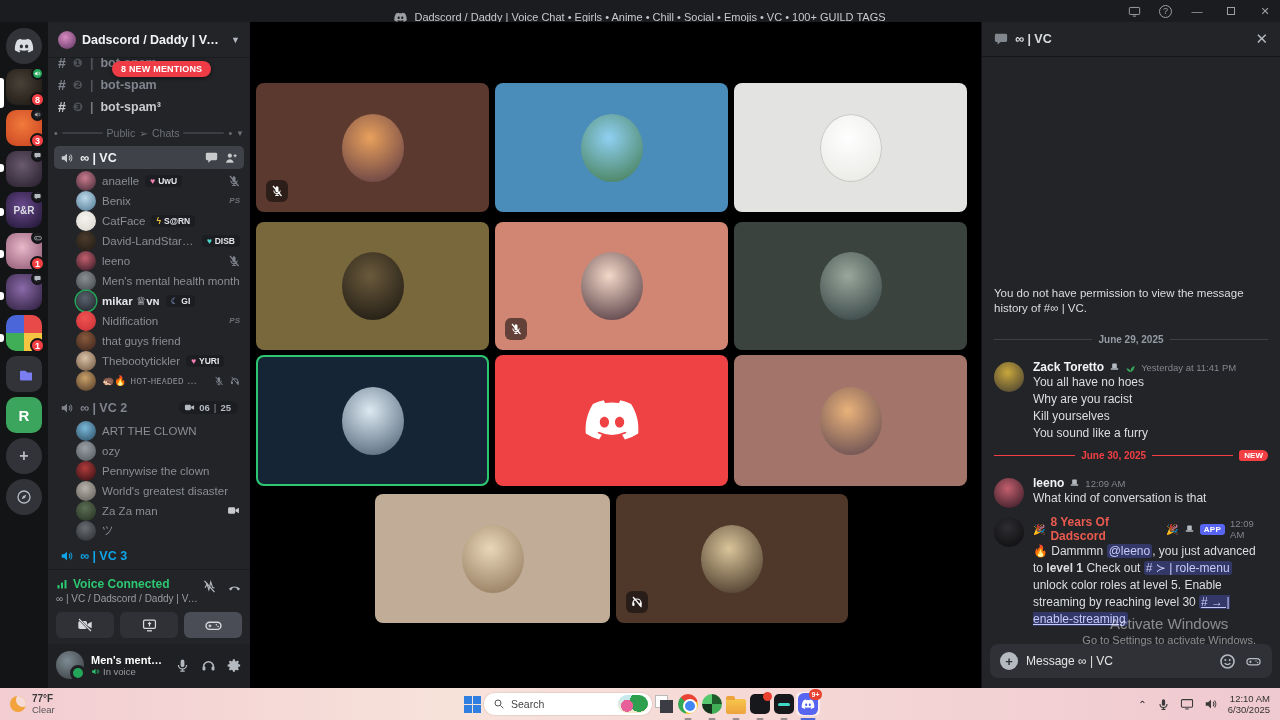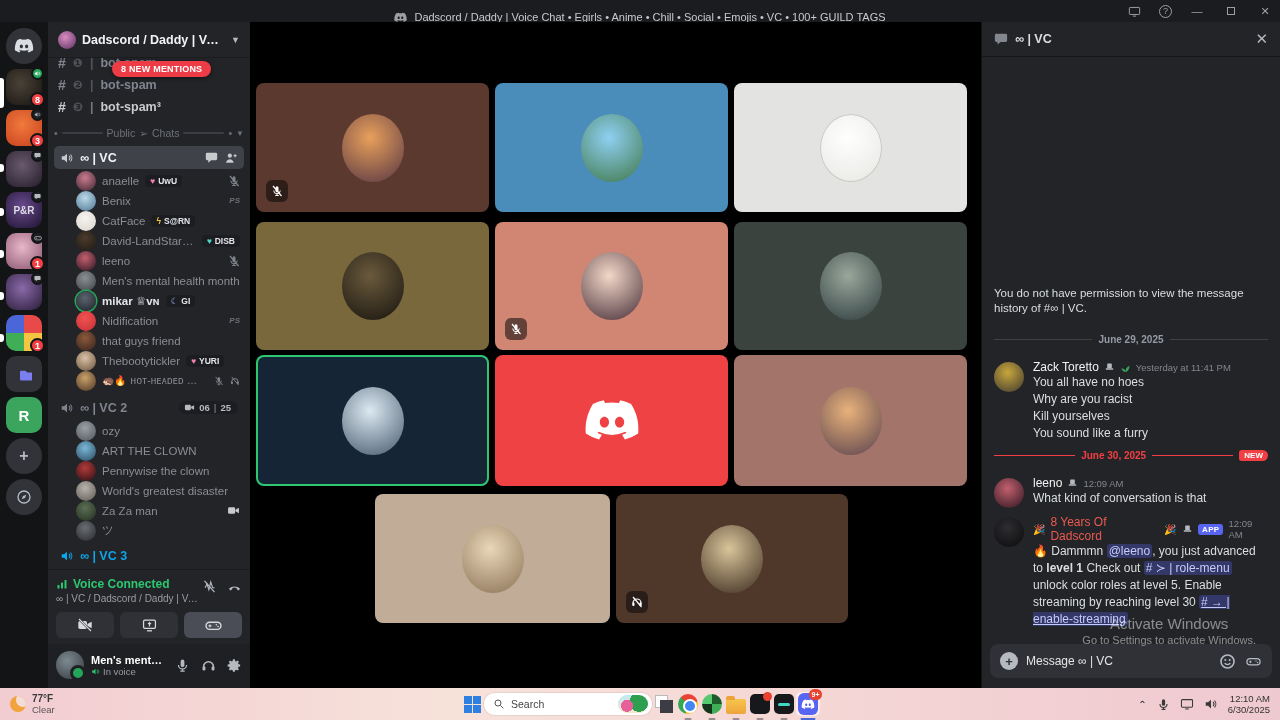--- a/index.html
+++ b/index.html
@@ -85,21 +85,21 @@
   .notice{color:#dbdee1;font-size:11.5px;line-height:15px;margin-bottom:10px;}
   .divider{display:flex;align-items:center;gap:6px;color:#949ba4;font-size:10px;font-weight:600;margin:8px 0;}
   .divider .ln{flex:1;height:1px;background:#3f4147;}
   .divider.red{color:#f23f43;}
   .divider.red .ln{background:#f23f43;}
   .newpill{background:#f23f43;color:#fff;font-size:8px;font-weight:700;padding:1px 5px;border-radius:3px 6px 6px 3px;}
   .msg{display:flex;gap:9px;margin:7px 0 0;}
   .msg .mav{width:30px;height:30px;border-radius:50%;flex:0 0 30px;background:radial-gradient(circle at 45% 35%,var(--a,#888),var(--b,#333));margin-top:2px;}
   .msg .mcol{flex:1;min-width:0;}
   .mhead{display:flex;align-items:center;gap:5px;font-size:12px;}
-  .mauthor{color:#f2f3f5;font-weight:400;}
+  .mauthor{color:#f2f3f5;font-weight:700;}
   .mauthor.red{color:#ea5a4f;}
   .mtime{color:#82868d;font-size:9.5px;}
   .mline{color:#dbdee1;font-size:12px;line-height:17px;}
   .mbody{color:#dbdee1;font-size:12px;line-height:17px;}
   .chip{background:rgba(88,101,242,.32);color:#c6ccf8;border-radius:3px;padding:0 2px;font-weight:500;}
   .appbadge{background:#5865f2;color:#fff;font-size:8px;font-weight:700;border-radius:3px;padding:1px 4px;letter-spacing:.3px;display:inline-flex;align-items:center;gap:2px;}
   .bdgic{color:#b5bac1;display:inline-flex;}
   .chat-input{position:absolute;left:8px;right:8px;bottom:10px;height:34px;border-radius:8px;background:#303136;display:flex;align-items:center;gap:8px;padding:0 10px;z-index:2;}
   .chat-input .plus{width:18px;height:18px;border-radius:50%;background:#b5bac1;color:#303136;display:flex;align-items:center;justify-content:center;font-weight:700;font-size:13px;}
   .chat-input .ph{flex:1;color:#e5e5e5;font-size:12px;white-space:nowrap;overflow:hidden;}
@@ -502,26 +502,26 @@
         <span class="vc2badge">
           <svg class="ic" width="11" height="11">
               <use href="#i-cam"></use>
             </svg>
           <span>06</span>
           <span class="sep">|</span>
           <span>25</span>
         </span>
       </div>
       <div class="usr">
+        <span class="av" style="--a: #7ab8d8; --b: #27465c;"></span>
+        <span class="nm">ART THE CLOWN</span>
+      </div>
+      <div class="usr">
         <span class="av" style="--a: #9aa0a6; --b: #4e5358;"></span>
         <span class="nm">ozy</span>
-      </div>
-      <div class="usr">
-        <span class="av" style="--a: #7ab8d8; --b: #27465c;"></span>
-        <span class="nm">ART THE CLOWN</span>
       </div>
       <div class="usr">
         <span class="av" style="--a: #b03a3c; --b: #2a0e10;"></span>
         <span class="nm">Pennywise the clown</span>
       </div>
       <div class="usr">
         <span class="av" style="--a: #b8b4ac; --b: #5c5852;"></span>
         <span class="nm">World's greatest disaster</span>
       </div>
       <div class="usr">

